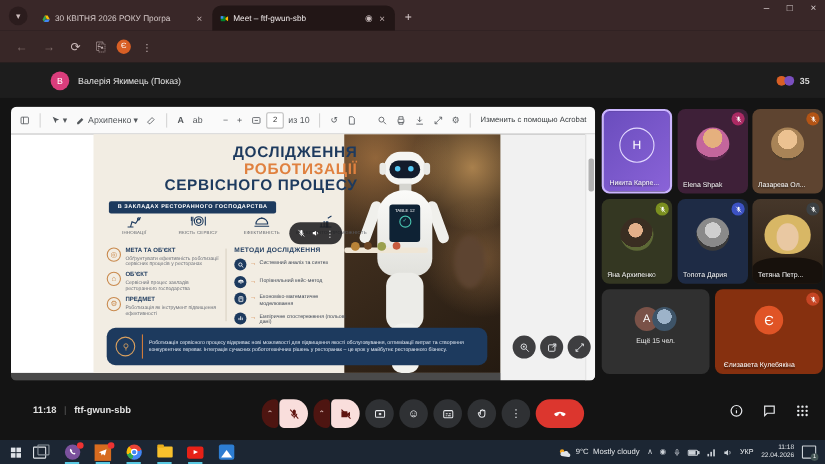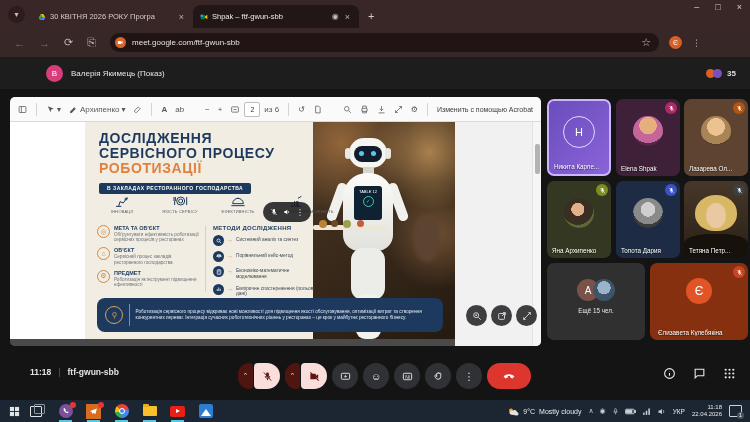--- a/index.html
+++ b/index.html
@@ -83,21 +83,21 @@
   .r-check{width:9px;height:9px;border:1px solid #49c5b1;border-radius:50%;color:#49c5b1;font-size:5px;
            line-height:9px;margin:2px auto 0;}
   .r-arm{position:absolute;width:10px;height:40px;background:#f0f0ec;border-radius:6px;}
   .r-tray{position:absolute;left:0px;top:103px;width:76px;height:5px;background:#efe6d6;border-radius:2px;z-index:2;}
   .food{position:absolute;top:-5px;border-radius:50%;}
   .r-hips{position:absolute;left:38px;top:126px;width:34px;height:52px;background:#ececе8;
           background:#ecece8;border-radius:12px;}
   .r-legs{position:absolute;left:43px;top:172px;width:25px;height:45px;background:#f2f2ee;border-radius:9px;}
 
   #sleft{position:absolute;left:0;top:0;width:240px;height:217px;z-index:2;}
-  .t1{font-size:14px;font-weight:bold;color:#1d3a5e;letter-spacing:.6px;line-height:15px;}
+  .t1{font-size:14px;font-weight:bold;color:#1d3a5e;letter-spacing:.6px;line-height:15px;text-align:right;}
   .t2{color:#e0813f;}
   #stitle{padding:9px 0 0 14px;}
   #sbadge{display:inline-block;margin:4px 0 0 14px;background:#1d3a5e;color:#fff;font-size:5px;
           font-weight:bold;letter-spacing:.5px;padding:2.5px 8px;border-radius:2px;}
   #pillars{position:absolute;left:10px;top:72px;width:228px;display:flex;justify-content:space-between;z-index:2;}
   .pillar{width:54px;text-align:center;}
   .pillar svg{margin:0 auto;}
   .plab{font-size:4px;color:#5c6068;letter-spacing:.2px;margin-top:1px;}
   #coldiv{position:absolute;left:120px;top:104px;width:1px;height:66px;background:#d9d2c4;z-index:2;}
   #leftcol{position:absolute;left:12px;top:103px;width:104px;z-index:2;}
@@ -233,46 +233,37 @@
       </svg>
       <span class="ttl">30 КВІТНЯ 2026 РОКУ Програ</span>
       <span class="tclose">×</span>
     </div>
     <div class="tab active">
       <svg width="8" height="8" viewBox="0 0 24 24">
         <rect x="2" y="5" width="13" height="14" rx="2" fill="#00832d"></rect>
           <path d="M15 10l7-5v14l-7-5z" fill="#ffba00"></path>
           <rect x="2" y="5" width="7" height="7" fill="#4285f4"></rect>
       </svg>
-      <span class="ttl">Shpak – ftf-gwun-sbb</span>
+      <span class="ttl">Meet – ftf-gwun-sbb</span>
       <span class="rec-ind">◉</span>
       <span class="tclose">×</span>
     </div>
     <div class="newtab">+</div>
     <div id="wincontrols">
       <span>–</span>
       <span>□</span>
       <span>×</span>
     </div>
   </div>
 
   <div id="navbar">
     <span class="navic dim">←</span>
     <span class="navic dim">→</span>
     <span class="navic">⟳</span>
     <span class="navic">⎘</span>
-    <div id="urlpill">
-      <span class="camdot">
-        <svg width="7" height="7" viewBox="0 0 24 24">
-            <path d="M3 7h10a1 1 0 011 1v2.5l5-3.5v10l-5-3.5V16a1 1 0 01-1 1H3z" fill="#fff"></path>
-          </svg>
-      </span>
-      <span id="urltext">meet.google.com/ftf-gwun-sbb</span>
-      <span id="star" class="navic" style="margin-left:auto;">☆</span>
-    </div>
     <div class="avatar-sm">Є</div>
     <span class="kebab">⋮</span>
   </div>
 
   <div id="presbar">
     <div class="pres-avatar">В</div>
     <span id="presname">Валерія Якимець (Показ)</span>
     <div id="count-cluster">
       <span class="mini-av" style="background:#d85f25;"></span>
       <span class="mini-av" style="background:#7a4fbf;margin-left:-7px;"></span>
@@ -311,21 +302,21 @@
       <span style="flex:1;"></span>
       <span class="tbi">−</span>
       <span class="tbi">+</span>
       <span class="tbi">
         <svg width="10" height="9" viewBox="0 0 24 24" fill="none" stroke="#54585c" stroke-width="2">
             <rect x="3" y="5" width="18" height="14" rx="2"></rect>
             <path d="M8 12h8"></path>
           </svg>
       </span>
       <span class="pagebox">2</span>
-      <span class="tbi">из 6</span>
+      <span class="tbi">из 10</span>
       <span class="tdiv"></span>
       <span class="tbi">↺</span>
       <span class="tbi">
         <svg width="9" height="9" viewBox="0 0 24 24" fill="none" stroke="#54585c" stroke-width="2">
             <path d="M7 3h8l4 4v14H7z"></path>
           </svg>
       </span>
       <span style="flex:1;"></span>
       <span class="tbi">
         <svg width="9" height="9" viewBox="0 0 24 24" fill="none" stroke="#54585c" stroke-width="2">
@@ -384,22 +375,22 @@
             <span class="food" style="left:30px;width:8px;height:8px;background:#9aa04e;"></span>
             <span class="food" style="left:44px;width:7px;height:7px;background:#c75b3f;"></span>
           </div>
           <div class="r-hips"></div>
           <div class="r-legs"></div>
         </div>
 
         <div id="sleft">
           <div id="stitle">
             <div class="t1">ДОСЛІДЖЕННЯ</div>
+            <div class="t1 t2">РОБОТИЗАЦІЇ</div>
             <div class="t1">СЕРВІСНОГО ПРОЦЕСУ</div>
-            <div class="t1 t2">РОБОТИЗАЦІЇ</div>
           </div>
           <div id="sbadge">В ЗАКЛАДАХ РЕСТОРАННОГО ГОСПОДАРСТВА</div>
         </div>
 
         <div id="pillars">
           <div class="pillar">
             <svg width="16" height="14" viewBox="0 0 24 20" fill="none" stroke="#1d3a5e" stroke-width="1.5">
                 <path d="M3 18h8M7 18l2-7 5 2 4-6M18 7l3-2"></path>
                 <circle cx="18" cy="7" r="1.5"></circle>
               </svg>

